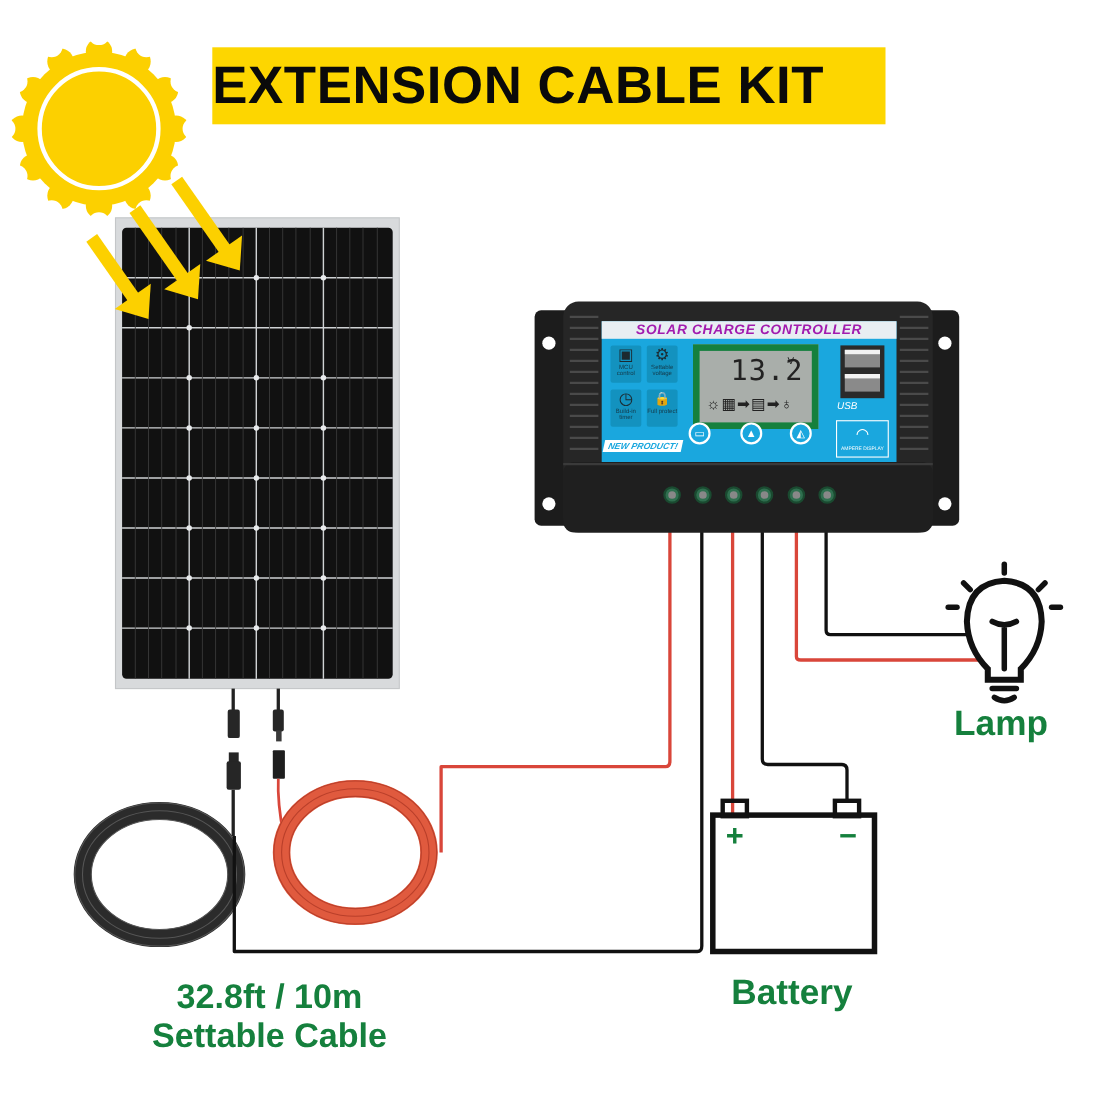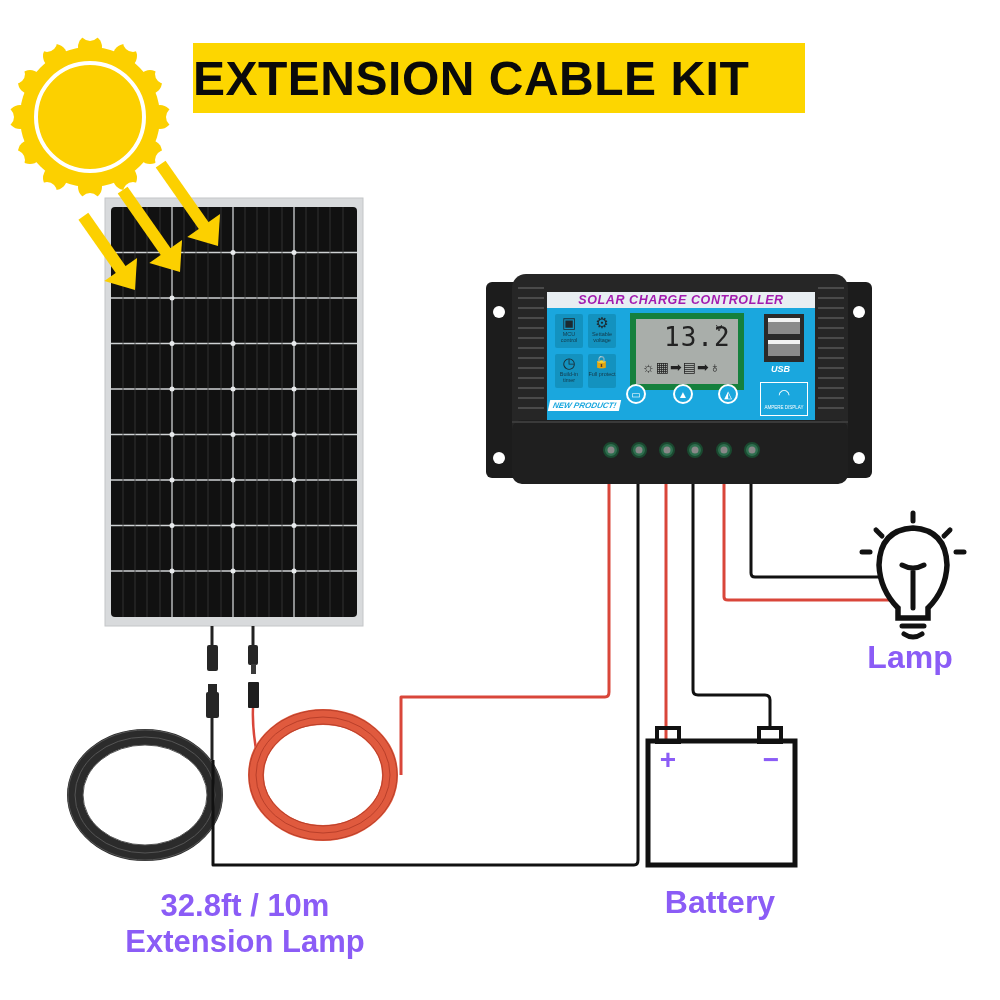--- a/index.html
+++ b/index.html
@@ -10,21 +10,21 @@
     background: #fdd600;
     display: flex; align-items: center; justify-content: flex-start;
   }
   #title-banner span {
     font-family: "Liberation Sans", sans-serif; font-weight: bold;
     font-size: 48px; color: #0a0a0a; letter-spacing: 0.5px;
   }
   svg.layer { position: absolute; left: 0; top: 0; }
   .label {
     position: absolute; font-family: "Liberation Sans", sans-serif;
-    font-weight: bold; color: #8b5cf6; text-align: center; line-height: 1.1;
+    font-weight: bold; color: #15803d; text-align: center; line-height: 1.1;
   }
   #label-lamp { left: 850px; top: 640px; width: 120px; font-size: 32px; }
   #label-battery { left: 640px; top: 885px; width: 160px; font-size: 32px; }
   #label-cable { left: 95px; top: 888px; width: 300px; font-size: 31px; line-height: 36px; }
 
   
   #controller { left: 484px; top: 268px; width: 390px; height: 222px; }
   .ctl-face {
     position: absolute; left: 63px; top: 24px; width: 268px; height: 128px;
     background: #1aa7de;
@@ -59,21 +59,21 @@
   }
   .new-product {
     position: absolute; left: 2px; top: 108px; height: 11px; padding: 0 4px;
     background: #fff; color: #1aa7de; font-size: 8px; font-weight: bold; font-style: italic;
     line-height: 11px; transform: skewX(-12deg);
   }
   .usb {
     position: absolute; left: 217px; top: 22px; width: 40px; height: 48px; background: #2a2a2a;
   }
   .usb .port { position: absolute; left: 4px; width: 32px; height: 16px; background: #8a8a8a; border-top: 4px solid #f2f2f2; box-sizing: border-box; }
-  .usb-label { position: absolute; left: 224px; top: 72px; font-size: 9px; font-weight: bold; font-style: italic; color: #fff; }
+  .usb-label { position: absolute; left: 214px; top: 72px; font-size: 9px; font-weight: normal; font-style: italic; color: #fff; }
   .ampere {
     position: absolute; left: 213px; top: 90px; width: 48px; height: 34px; border: 1.5px solid #fff; box-sizing: border-box;
     color: #fff; font-size: 4.5px; text-align: center;
   }
   .ampere .dial { font-size: 14px; line-height: 22px; }
 </style>
 </head>
 <body>
 
 <div id="title-banner" class="abs">
@@ -361,14 +361,14 @@
       <div class="dial">◠</div>
       <div>AMPERE DISPLAY</div>
     </div>
   </div>
 </div>
 
 <div id="label-lamp" class="label">Lamp</div>
 <div id="label-battery" class="label">Battery</div>
 <div id="label-cable" class="label">
   <div>32.8ft / 10m</div>
-  <div>Extension Lamp</div>
+  <div>Settable Cable</div>
 </div>
 
 </body></html>

